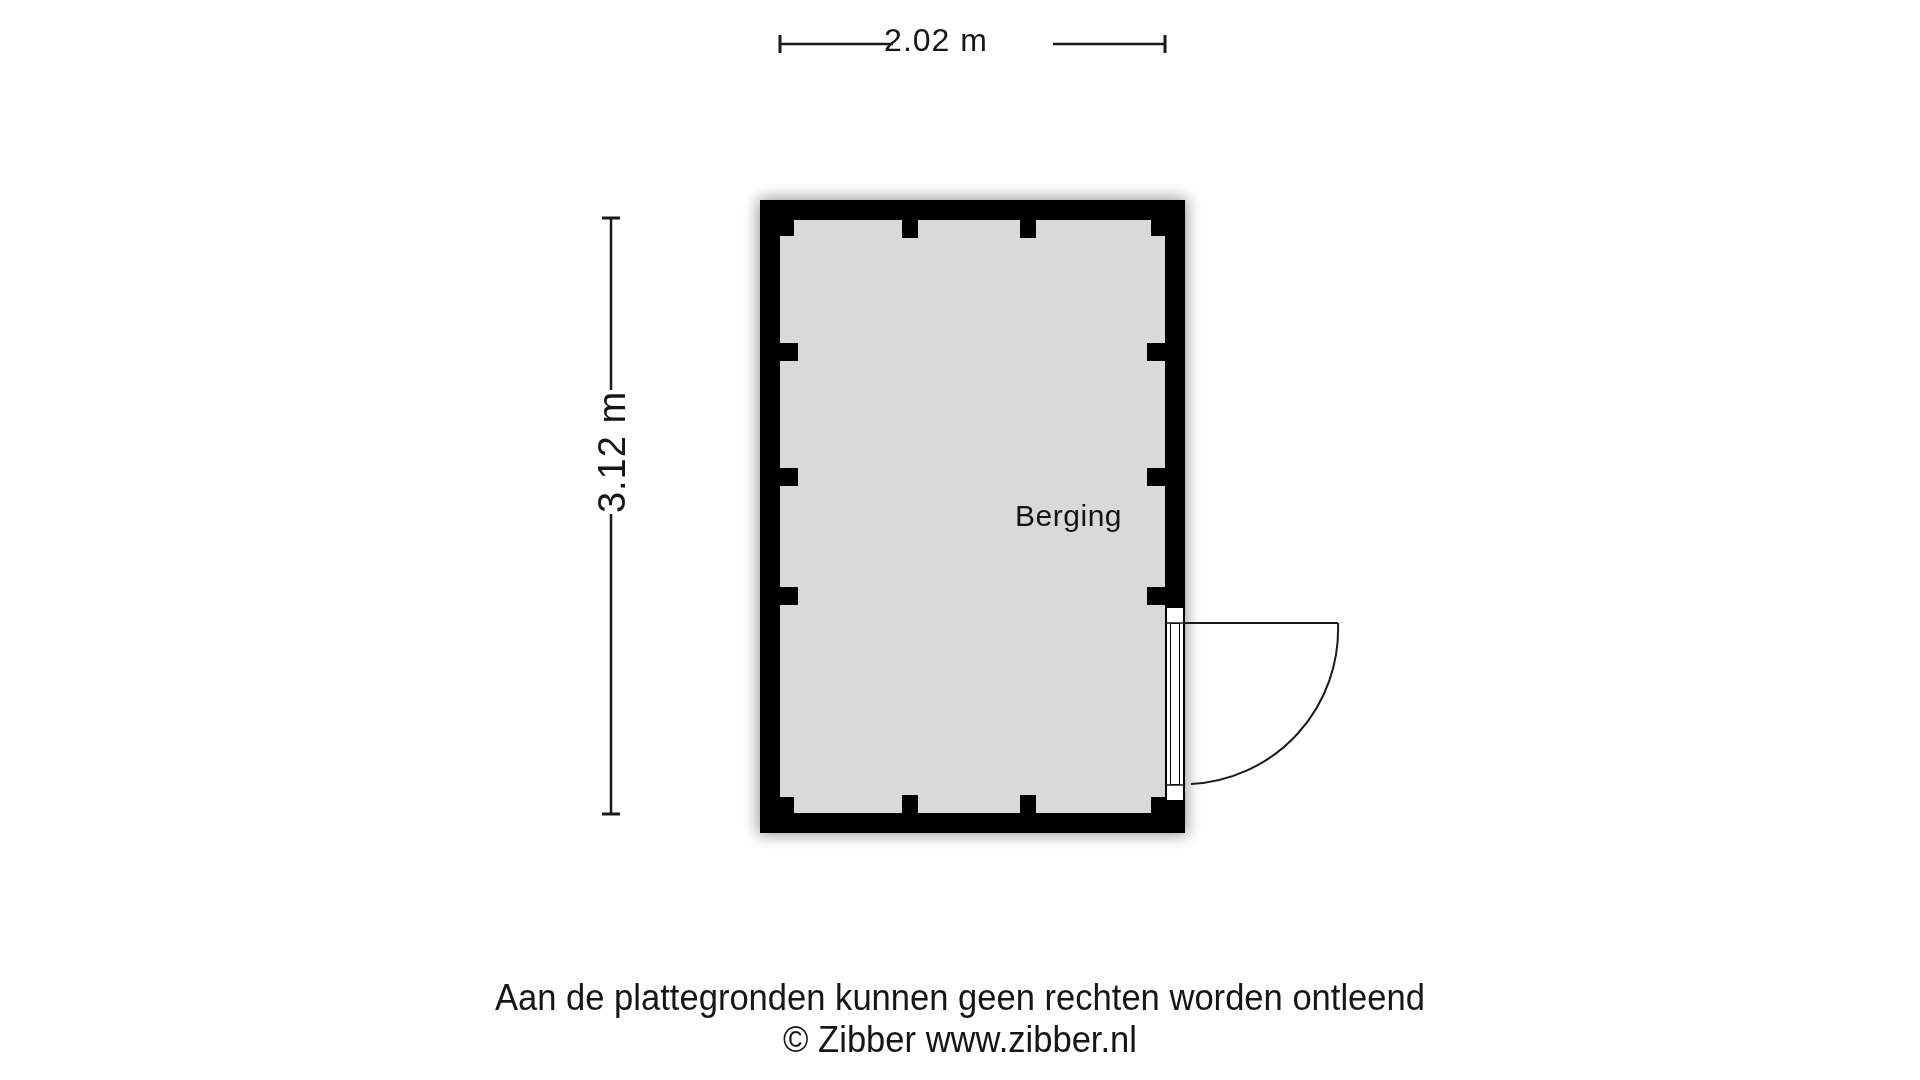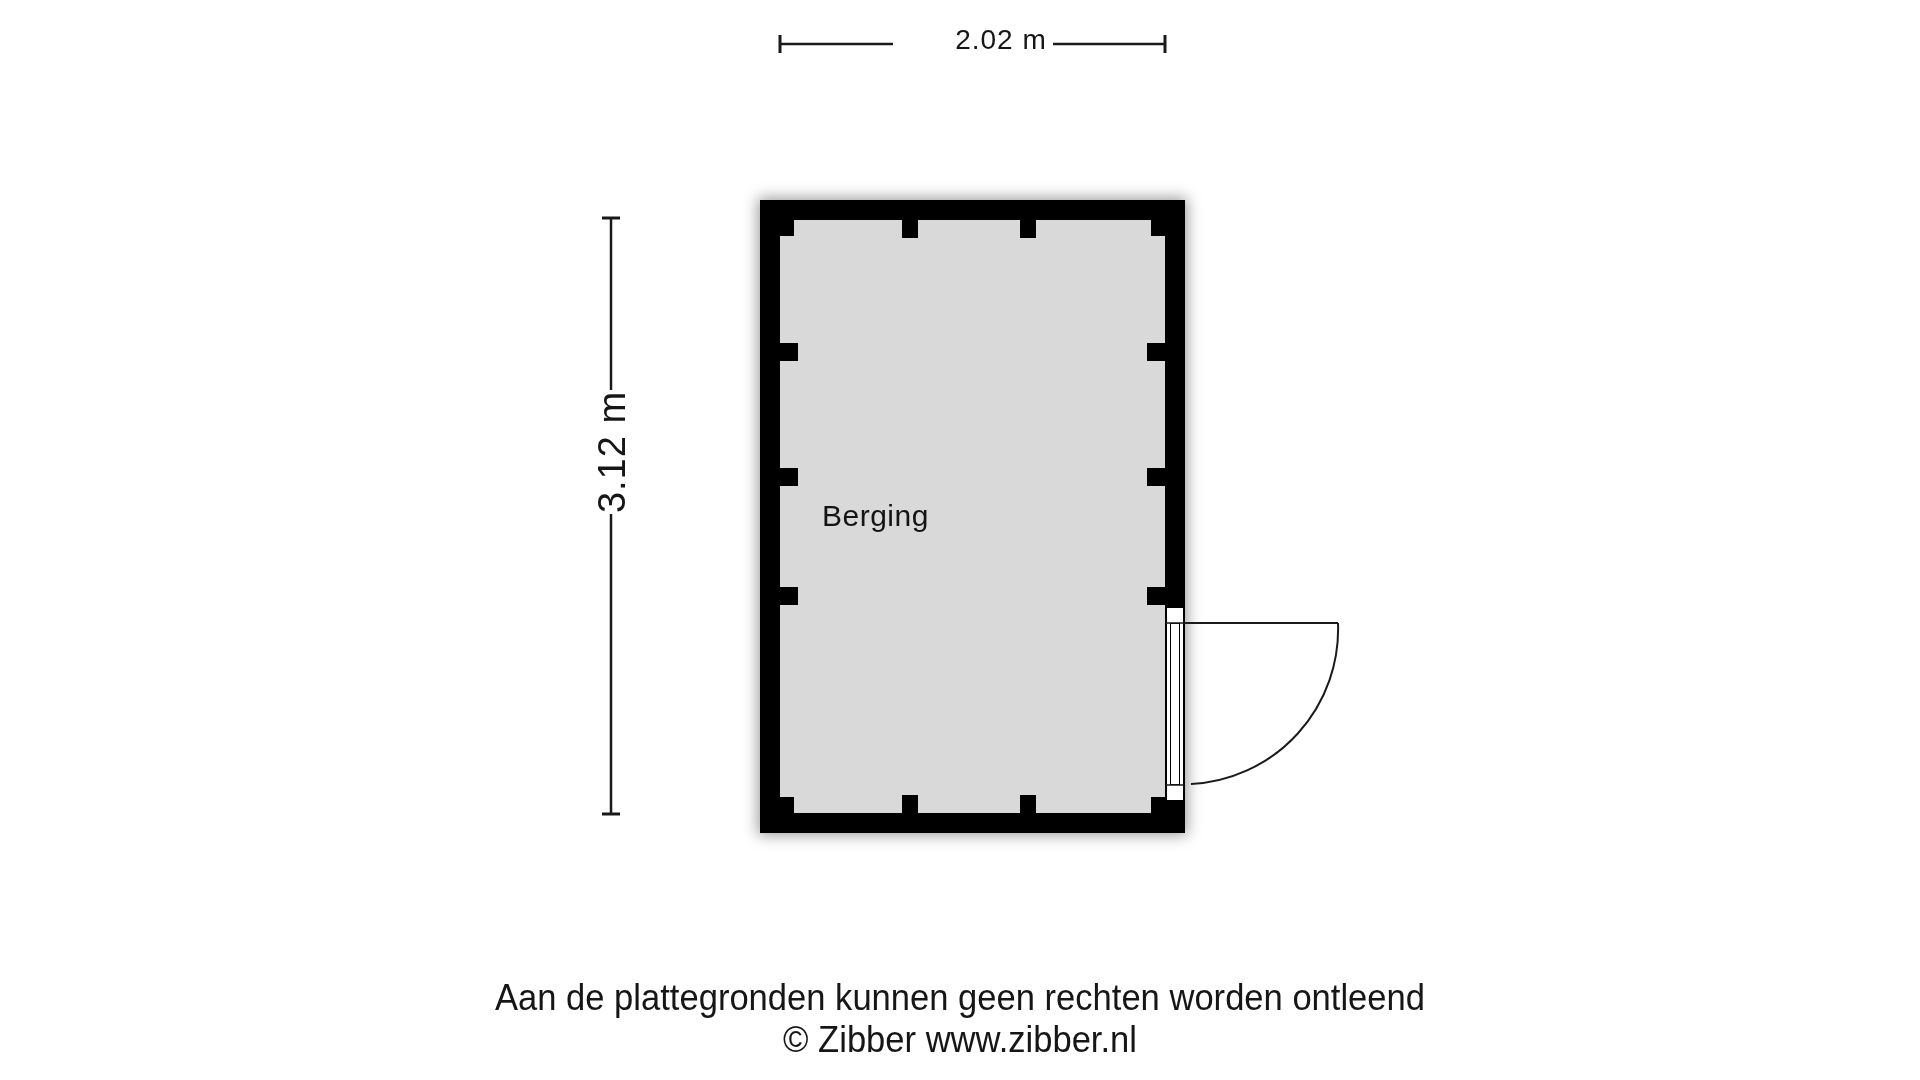--- a/index.html
+++ b/index.html
@@ -27,26 +27,26 @@
     left:1165px;top:608px;width:20px;height:192px;
     background:#fff;border-left:2px solid #000;border-right:2px solid #000;
     box-sizing:border-box;
   }
   .door-panel{
     left:1170px;top:623px;width:10px;height:162px;
     background:#fff;border:1.5px solid #000;box-sizing:border-box;
   }
   
   .room-label{
-    left:822px;top:497px;width:300px;text-align:left;
+    left:822px;top:497px;width:300px;text-align:right;
     font-size:30px;line-height:38px;letter-spacing:0.5px;color:#141414;
   }
   .dim-label-h{
-    left:851px;top:19px;width:300px;text-align:center;
-    font-size:28px;line-height:42px;letter-spacing:1px;color:#161616;
+    left:786px;top:19px;width:300px;text-align:center;
+    font-size:32px;line-height:42px;letter-spacing:1px;color:#161616;
   }
   .dim-label-v{
     left:612px;top:452px;width:300px;margin-left:-150px;margin-top:-21px;
     text-align:center;font-size:38px;line-height:42px;letter-spacing:1px;color:#161616;
     transform:rotate(-90deg);transform-origin:center center;
   }
   .footer-line{
     left:0;width:1920px;text-align:center;color:#161616;
     transform:scaleX(0.96);transform-origin:center;
   }

